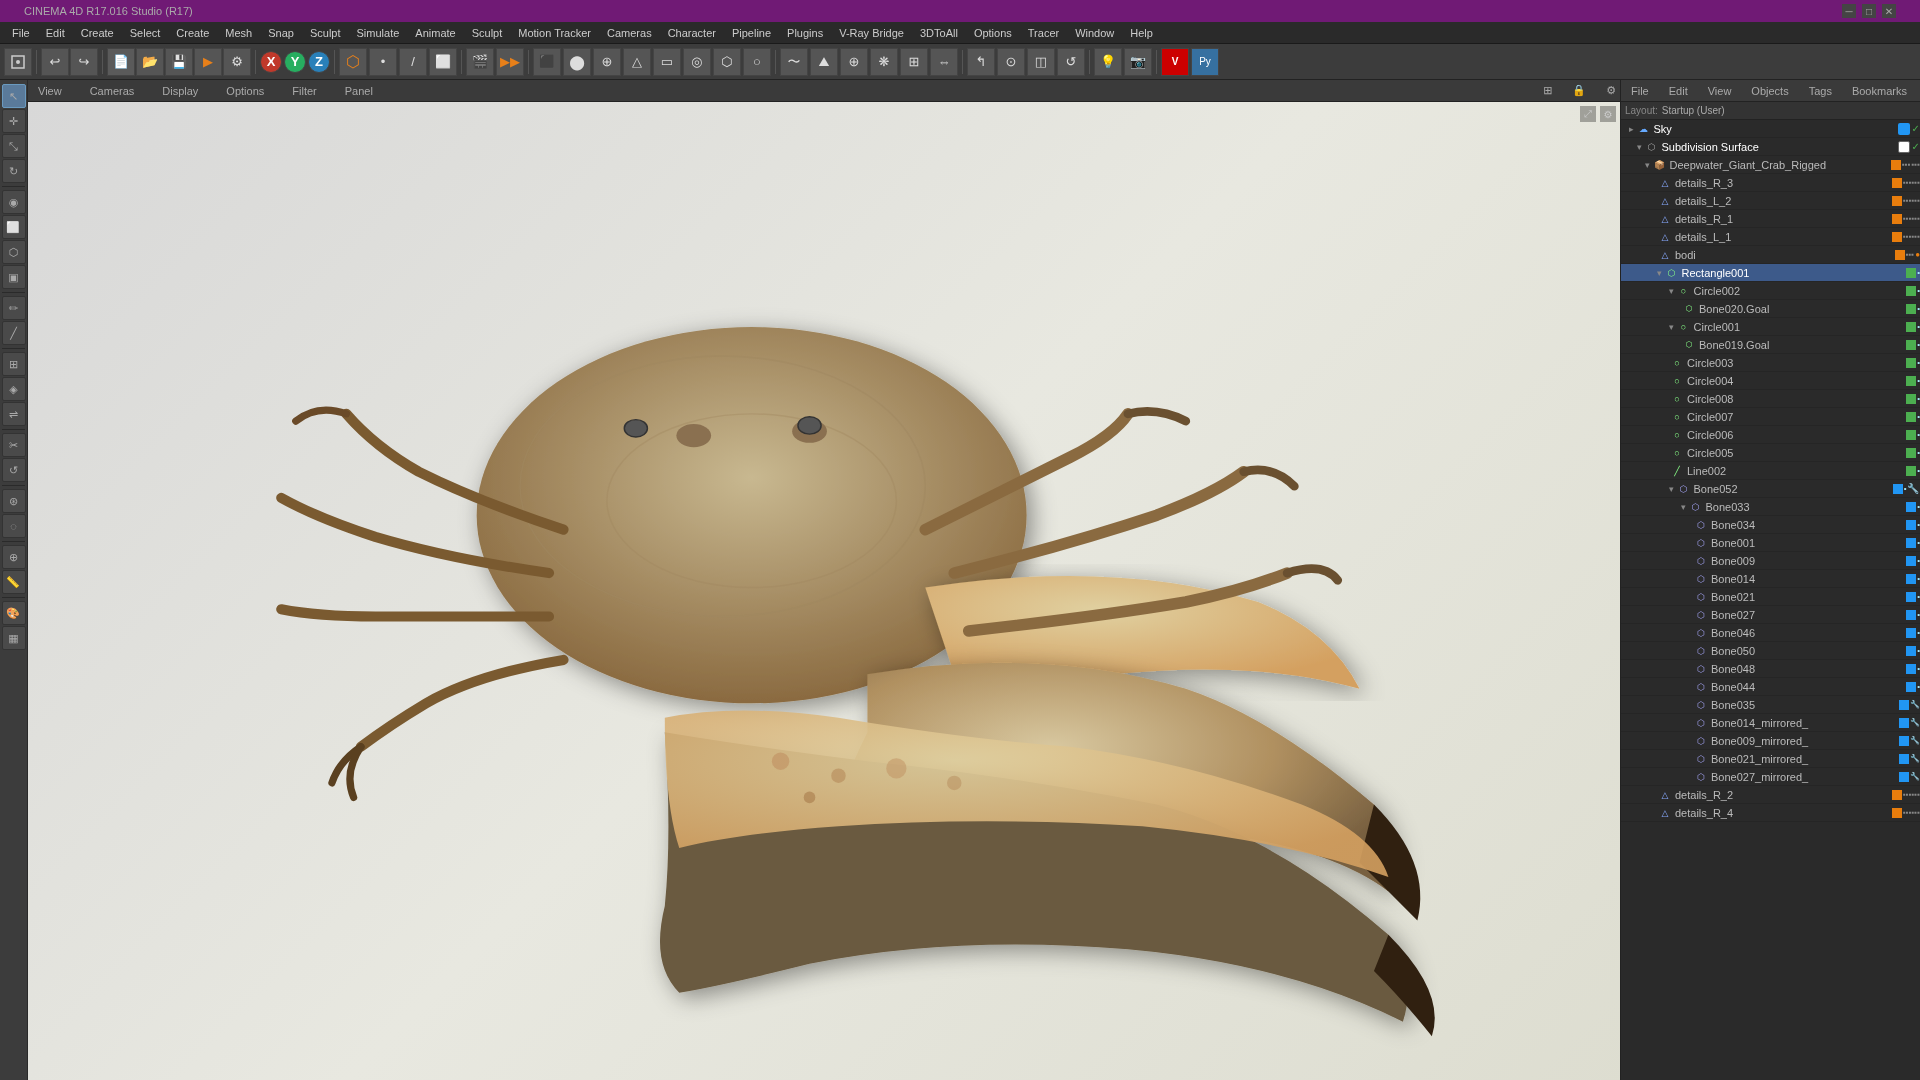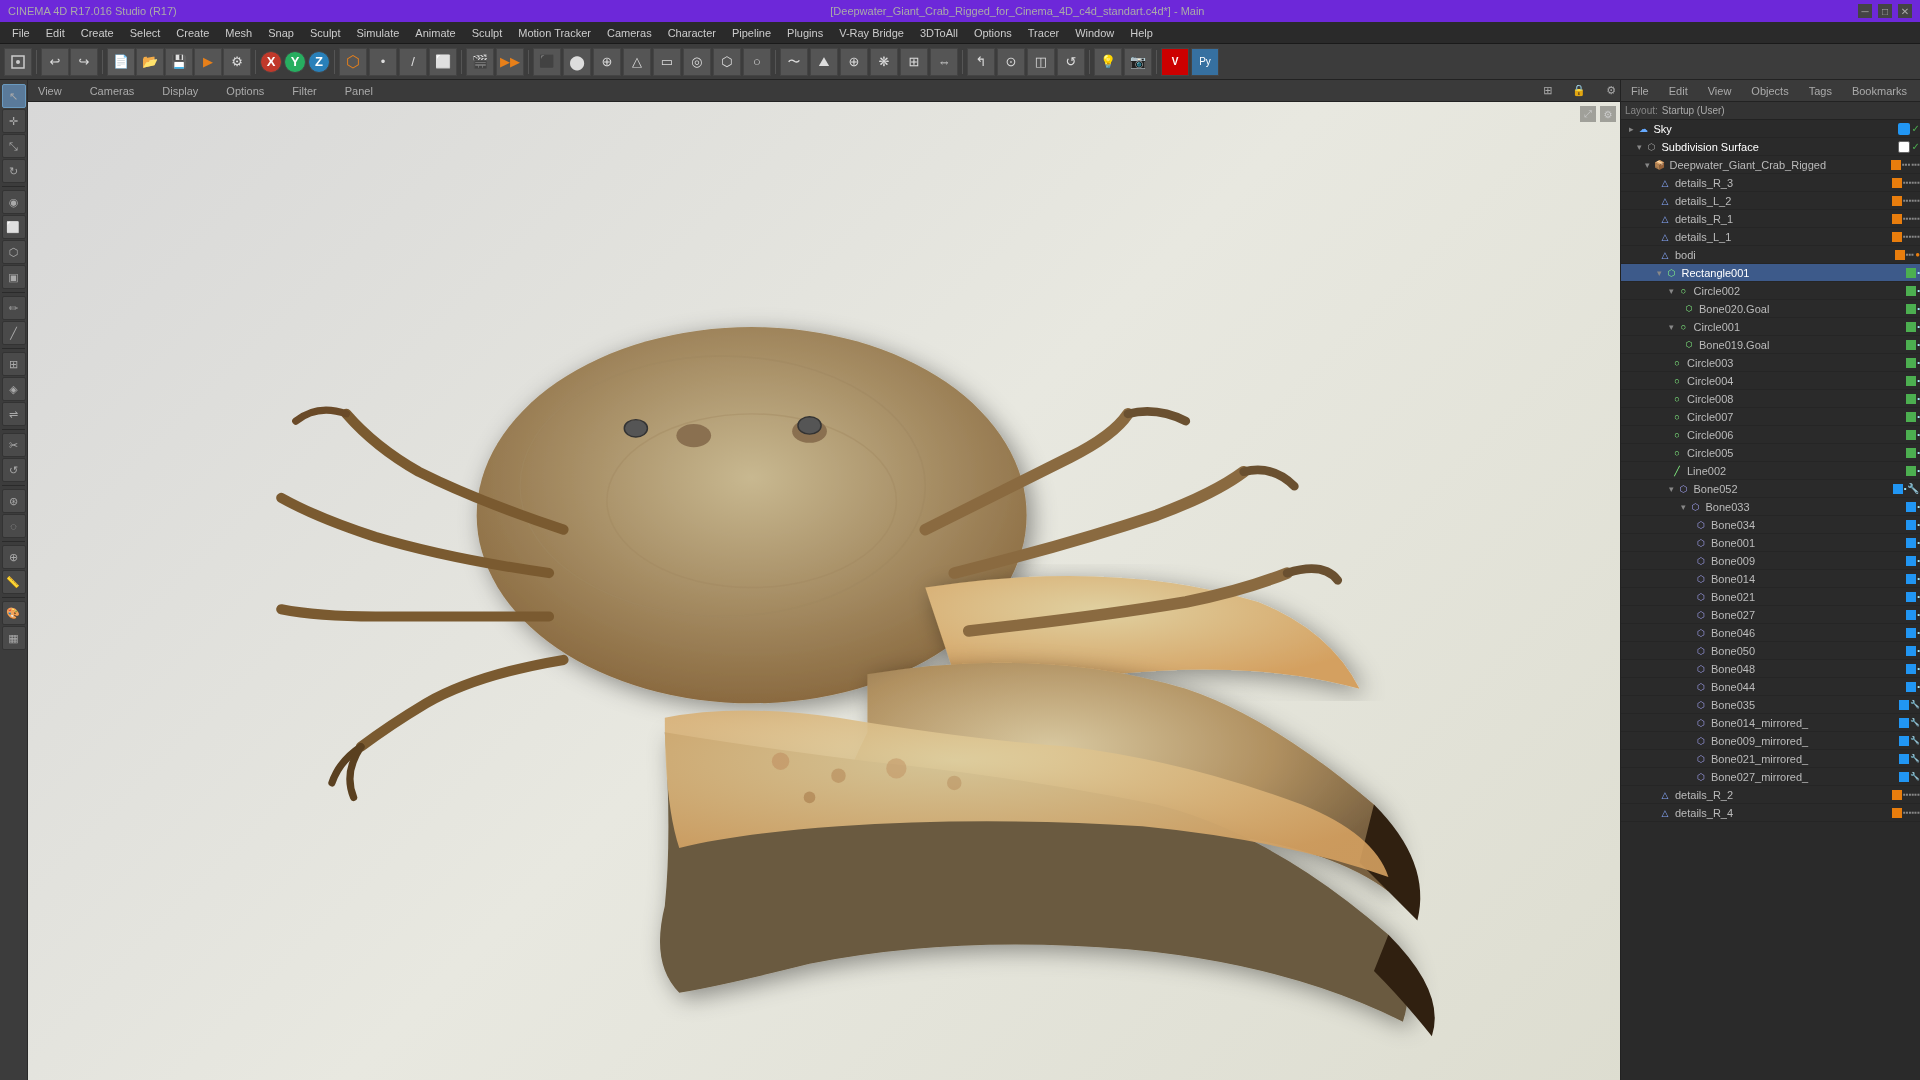--- a/index.html
+++ b/index.html
@@ -1,20 +1,20 @@
 <!DOCTYPE html>
 <html><head>
   <meta charset="utf-8">
   <style>
     * { margin: 0; padding: 0; box-sizing: border-box; }
     body { width: 1920px; height: 1080px; overflow: hidden; background: #3a3a3a; font-family: Arial, sans-serif; font-size: 11px; color: #ccc; }
 
     
     #menubar { height: 22px; background: #2a2a2a; display: flex; align-items: center; padding: 0 4px; border-bottom: 1px solid #1a1a1a; }
-    #title-bar { height: 22px; background: #6d28d9; display: flex; align-items: center; justify-content: space-between; padding: 0 8px; font-size: 11px; color: #aaa; }
+    #title-bar { height: 22px; background: #701a75; display: flex; align-items: center; justify-content: space-between; padding: 0 24px; font-size: 11px; color: #aaa; }
     .title-center { flex: 1; text-align: center; }
     .title-controls { display: flex; gap: 6px; }
     .title-controls span { width: 14px; height: 14px; display: inline-flex; align-items: center; justify-content: center; background: #444; font-size: 10px; cursor: pointer; }
 
     .menu-item { padding: 2px 8px; cursor: pointer; color: #ccc; font-size: 11px; }
 
     
     #toolbar { height: 36px; background: #3c3c3c; display: flex; align-items: center; padding: 2px 4px; gap: 2px; border-bottom: 1px solid #222; }
     .toolbar-btn { width: 28px; height: 28px; background: #555; border: 1px solid #444; display: flex; align-items: center; justify-content: center; cursor: pointer; font-size: 13px; color: #ddd; }
     .toolbar-separator { width: 1px; height: 24px; background: #555; margin: 0 2px; }
@@ -63,21 +63,20 @@
     .tool-btn.active { background: #5a7a9a; border-color: #6a9abf; }
 
     
     .crab-scene { width: 100%; height: 100%; background: linear-gradient(135deg, #d8d8d8 0%, #e8e8e0 50%, #ddddd0 100%); position: relative; overflow: hidden; }
   </style>
 </head>
 <body>
 
 <div id="title-bar">
   <span>CINEMA 4D R17.016 Studio (R17)</span>
-  <span class="title-center">[Deepwater_Giant_Crab_Rigged_for_Cinema_4D_c4d_standart.c4d*] - Main</span>
   <div class="title-controls">
     <span>─</span>
     <span>□</span>
     <span>✕</span>
   </div>
 </div>
 
 <div id="menubar">
   <span class="menu-item">File</span>
   <span class="menu-item">Edit</span>

